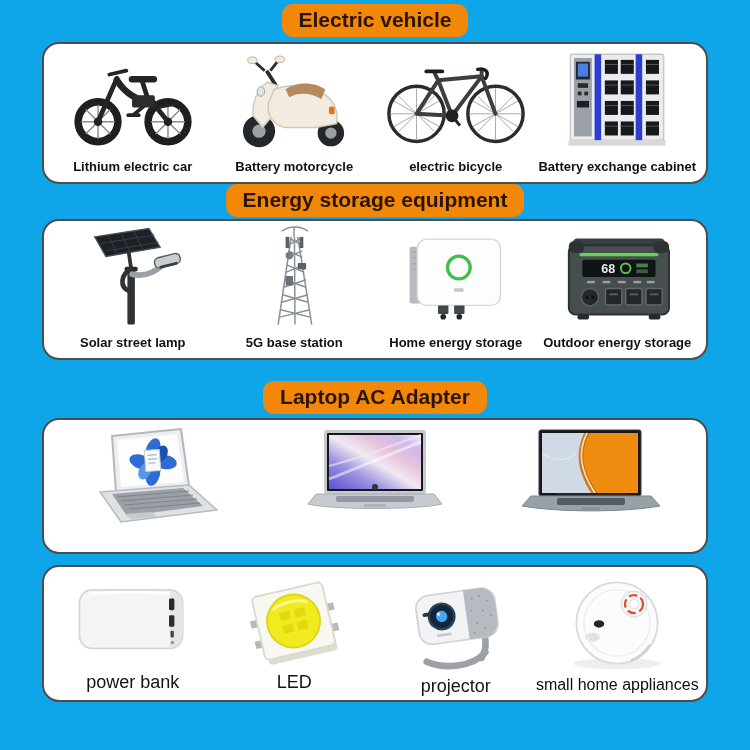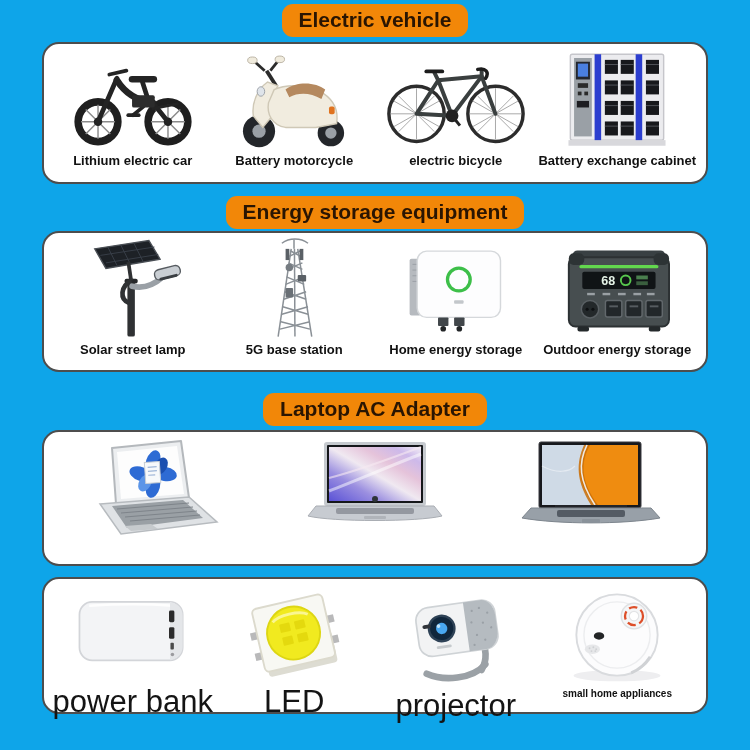--- a/index.html
+++ b/index.html
@@ -16,40 +16,40 @@
   }
   .panel{
     width:666px;margin:0 auto;box-sizing:border-box;
     border:2px solid #4d4d4d;border-radius:17px;
     background:#ffffff;
     display:flex;align-items:stretch;justify-content:space-between;
     padding:4px 8px;
   }
   .sec1{margin-top:4px;}
   .sec1 .panel{margin-top:5px;height:142px;}
-  .sec2{margin-top:12px;}
+  .sec2{margin-top:0;}
   .sec2 .panel{margin-top:2px;height:141px;}
   .sec3{margin-top:21px;}
   .sec3 .panel{margin-top:4px;height:136px;}
   .sec4{margin-top:11px;}
   .sec4 .panel{margin-top:4px;height:137px;}
   .item{
     flex:1 1 0;display:flex;flex-direction:column;
-    align-items:center;justify-content:flex-start;
+    align-items:center;justify-content:space-between;
     padding-bottom:4px;min-width:0;
   }
   .art{height:104px;display:flex;align-items:center;justify-content:center;}
   .sec3 .art{height:122px;}
   .art svg{display:block;}
   .label{
     font-size:13px;font-weight:bold;color:#111111;
     white-space:nowrap;margin-top:1px;
   }
-  .sec4 .label-lg{font-size:31px;font-weight:normal;color:#141414;}
-  .sec4 .label-sm{font-size:10px;font-weight:bold;}
+  .sec4 .label-lg{font-size:18px;font-weight:normal;color:#141414;}
+  .sec4 .label-sm{font-size:16px;font-weight:normal;}
 </style>
 </head>
 <body>
 
 <div class="page">
 
   <div class="section sec1">
     <div class="pill">
       <span>Electric vehicle</span>
     </div>

